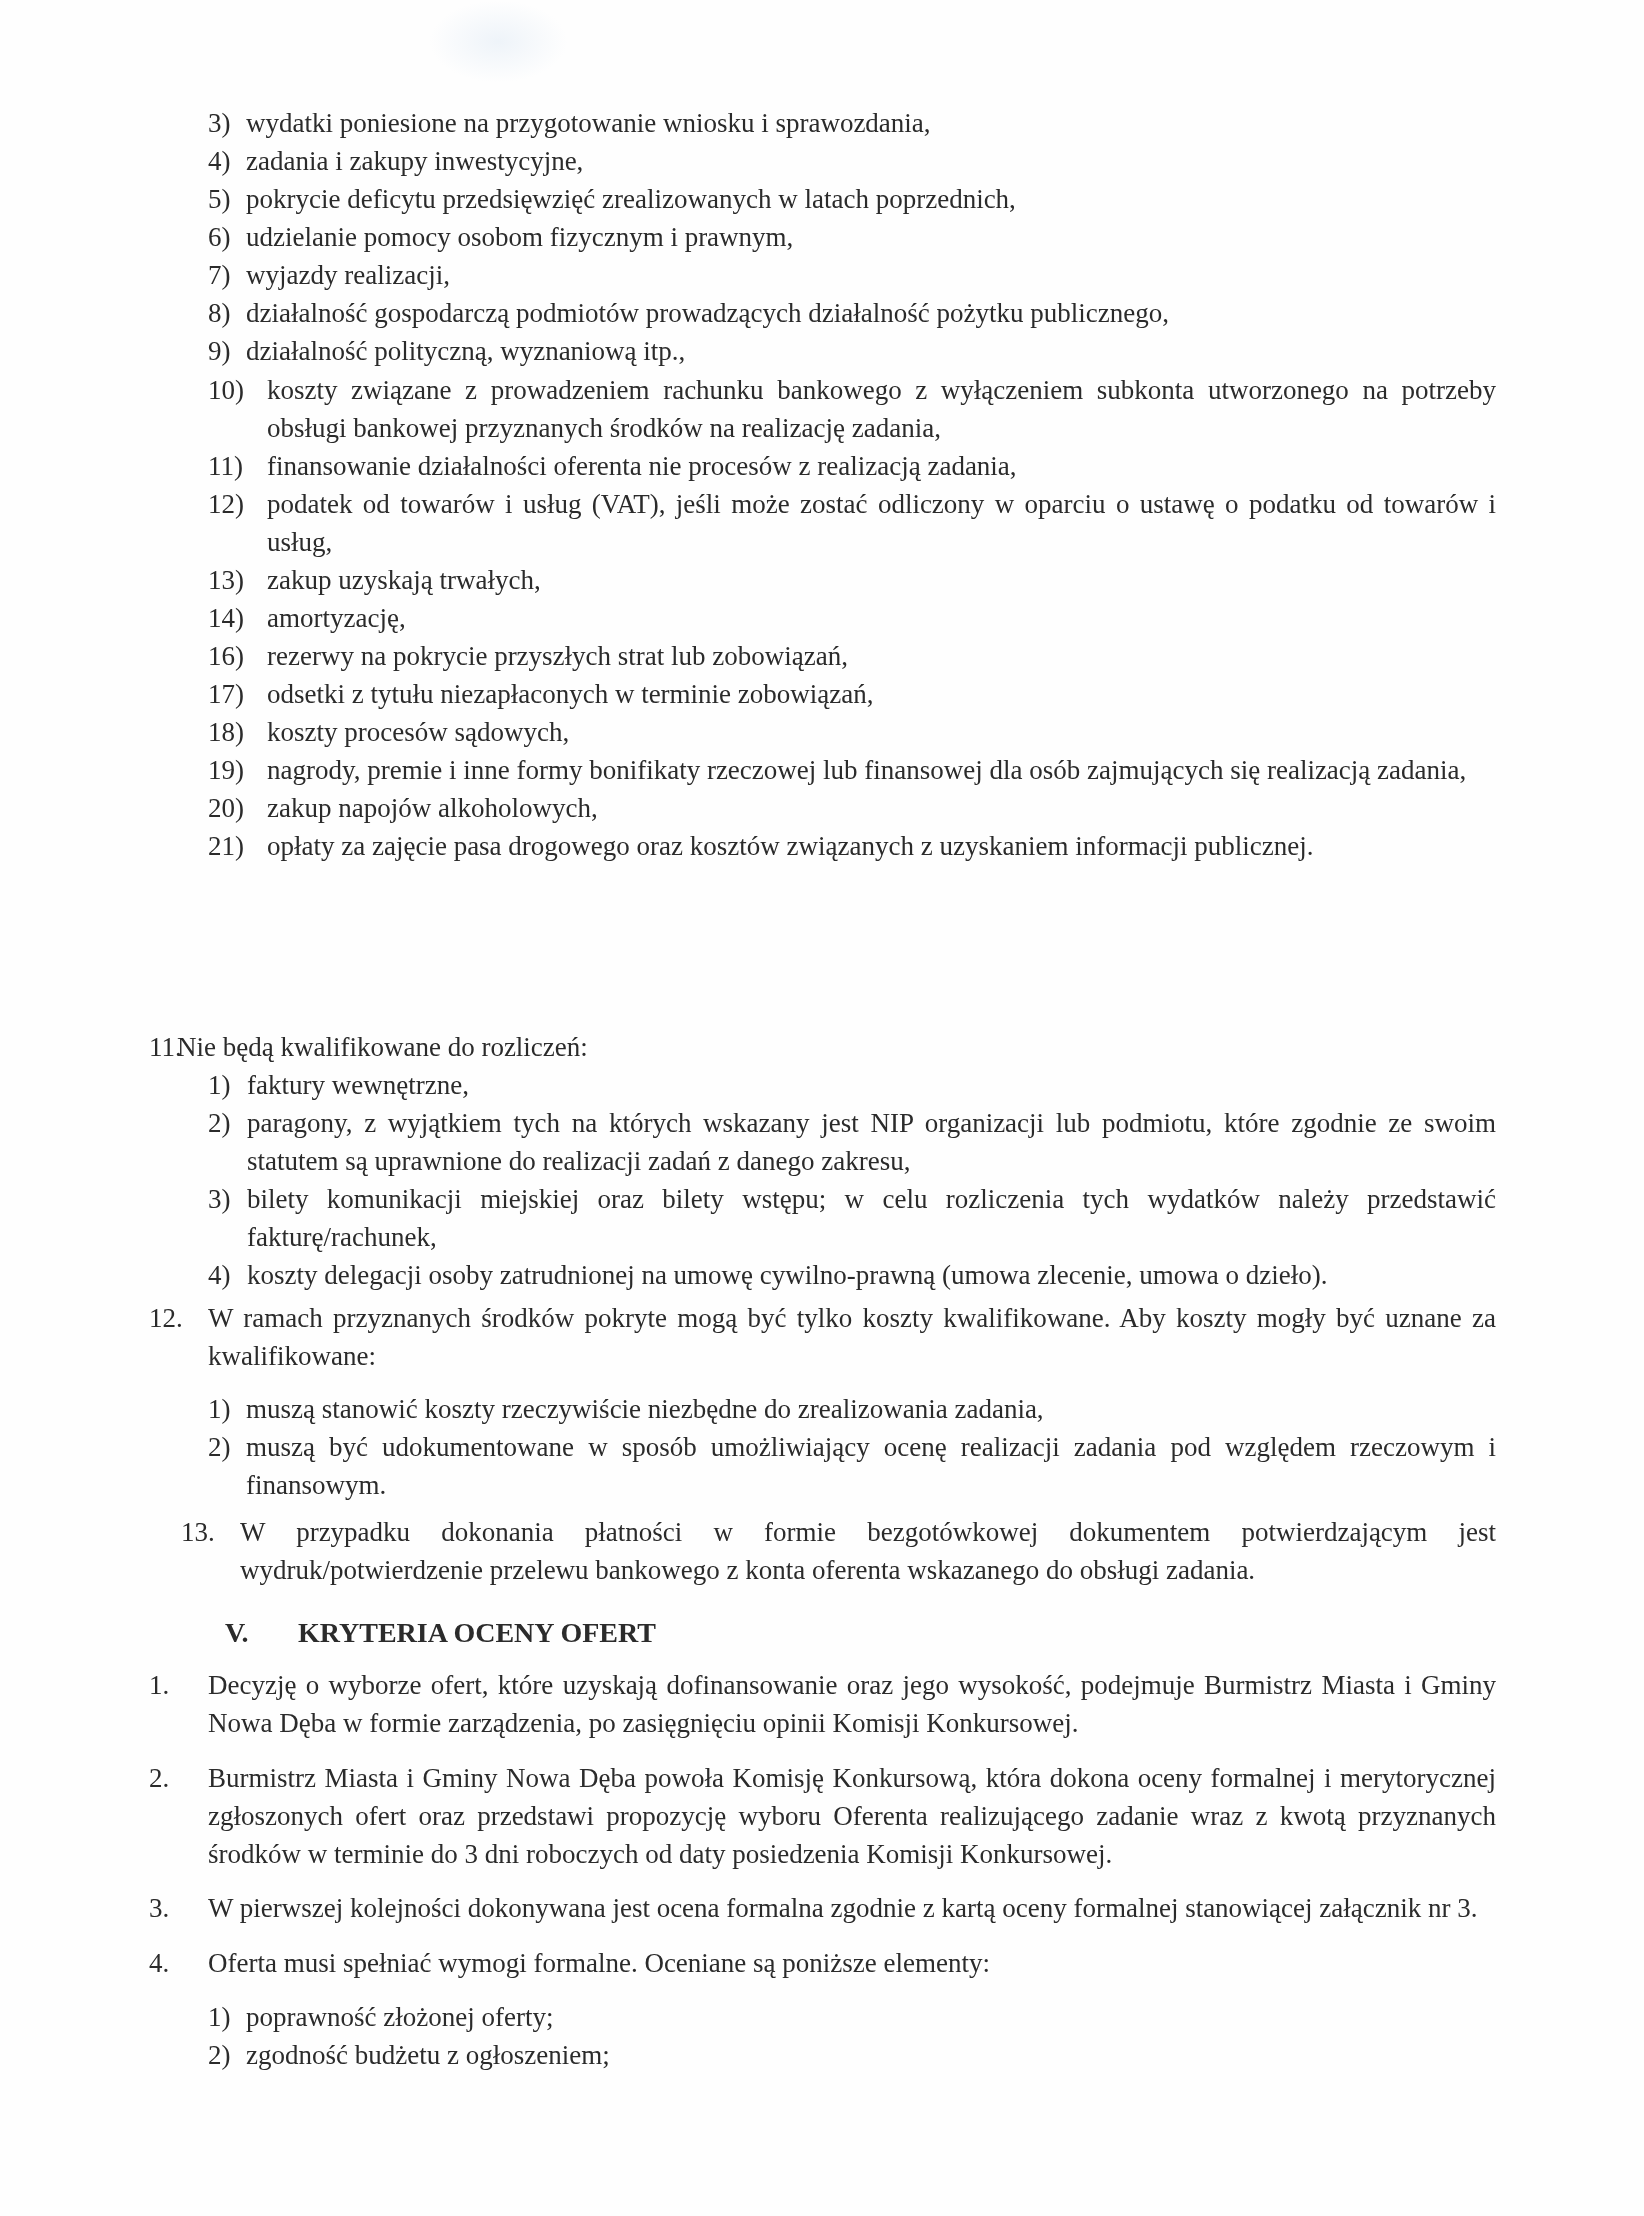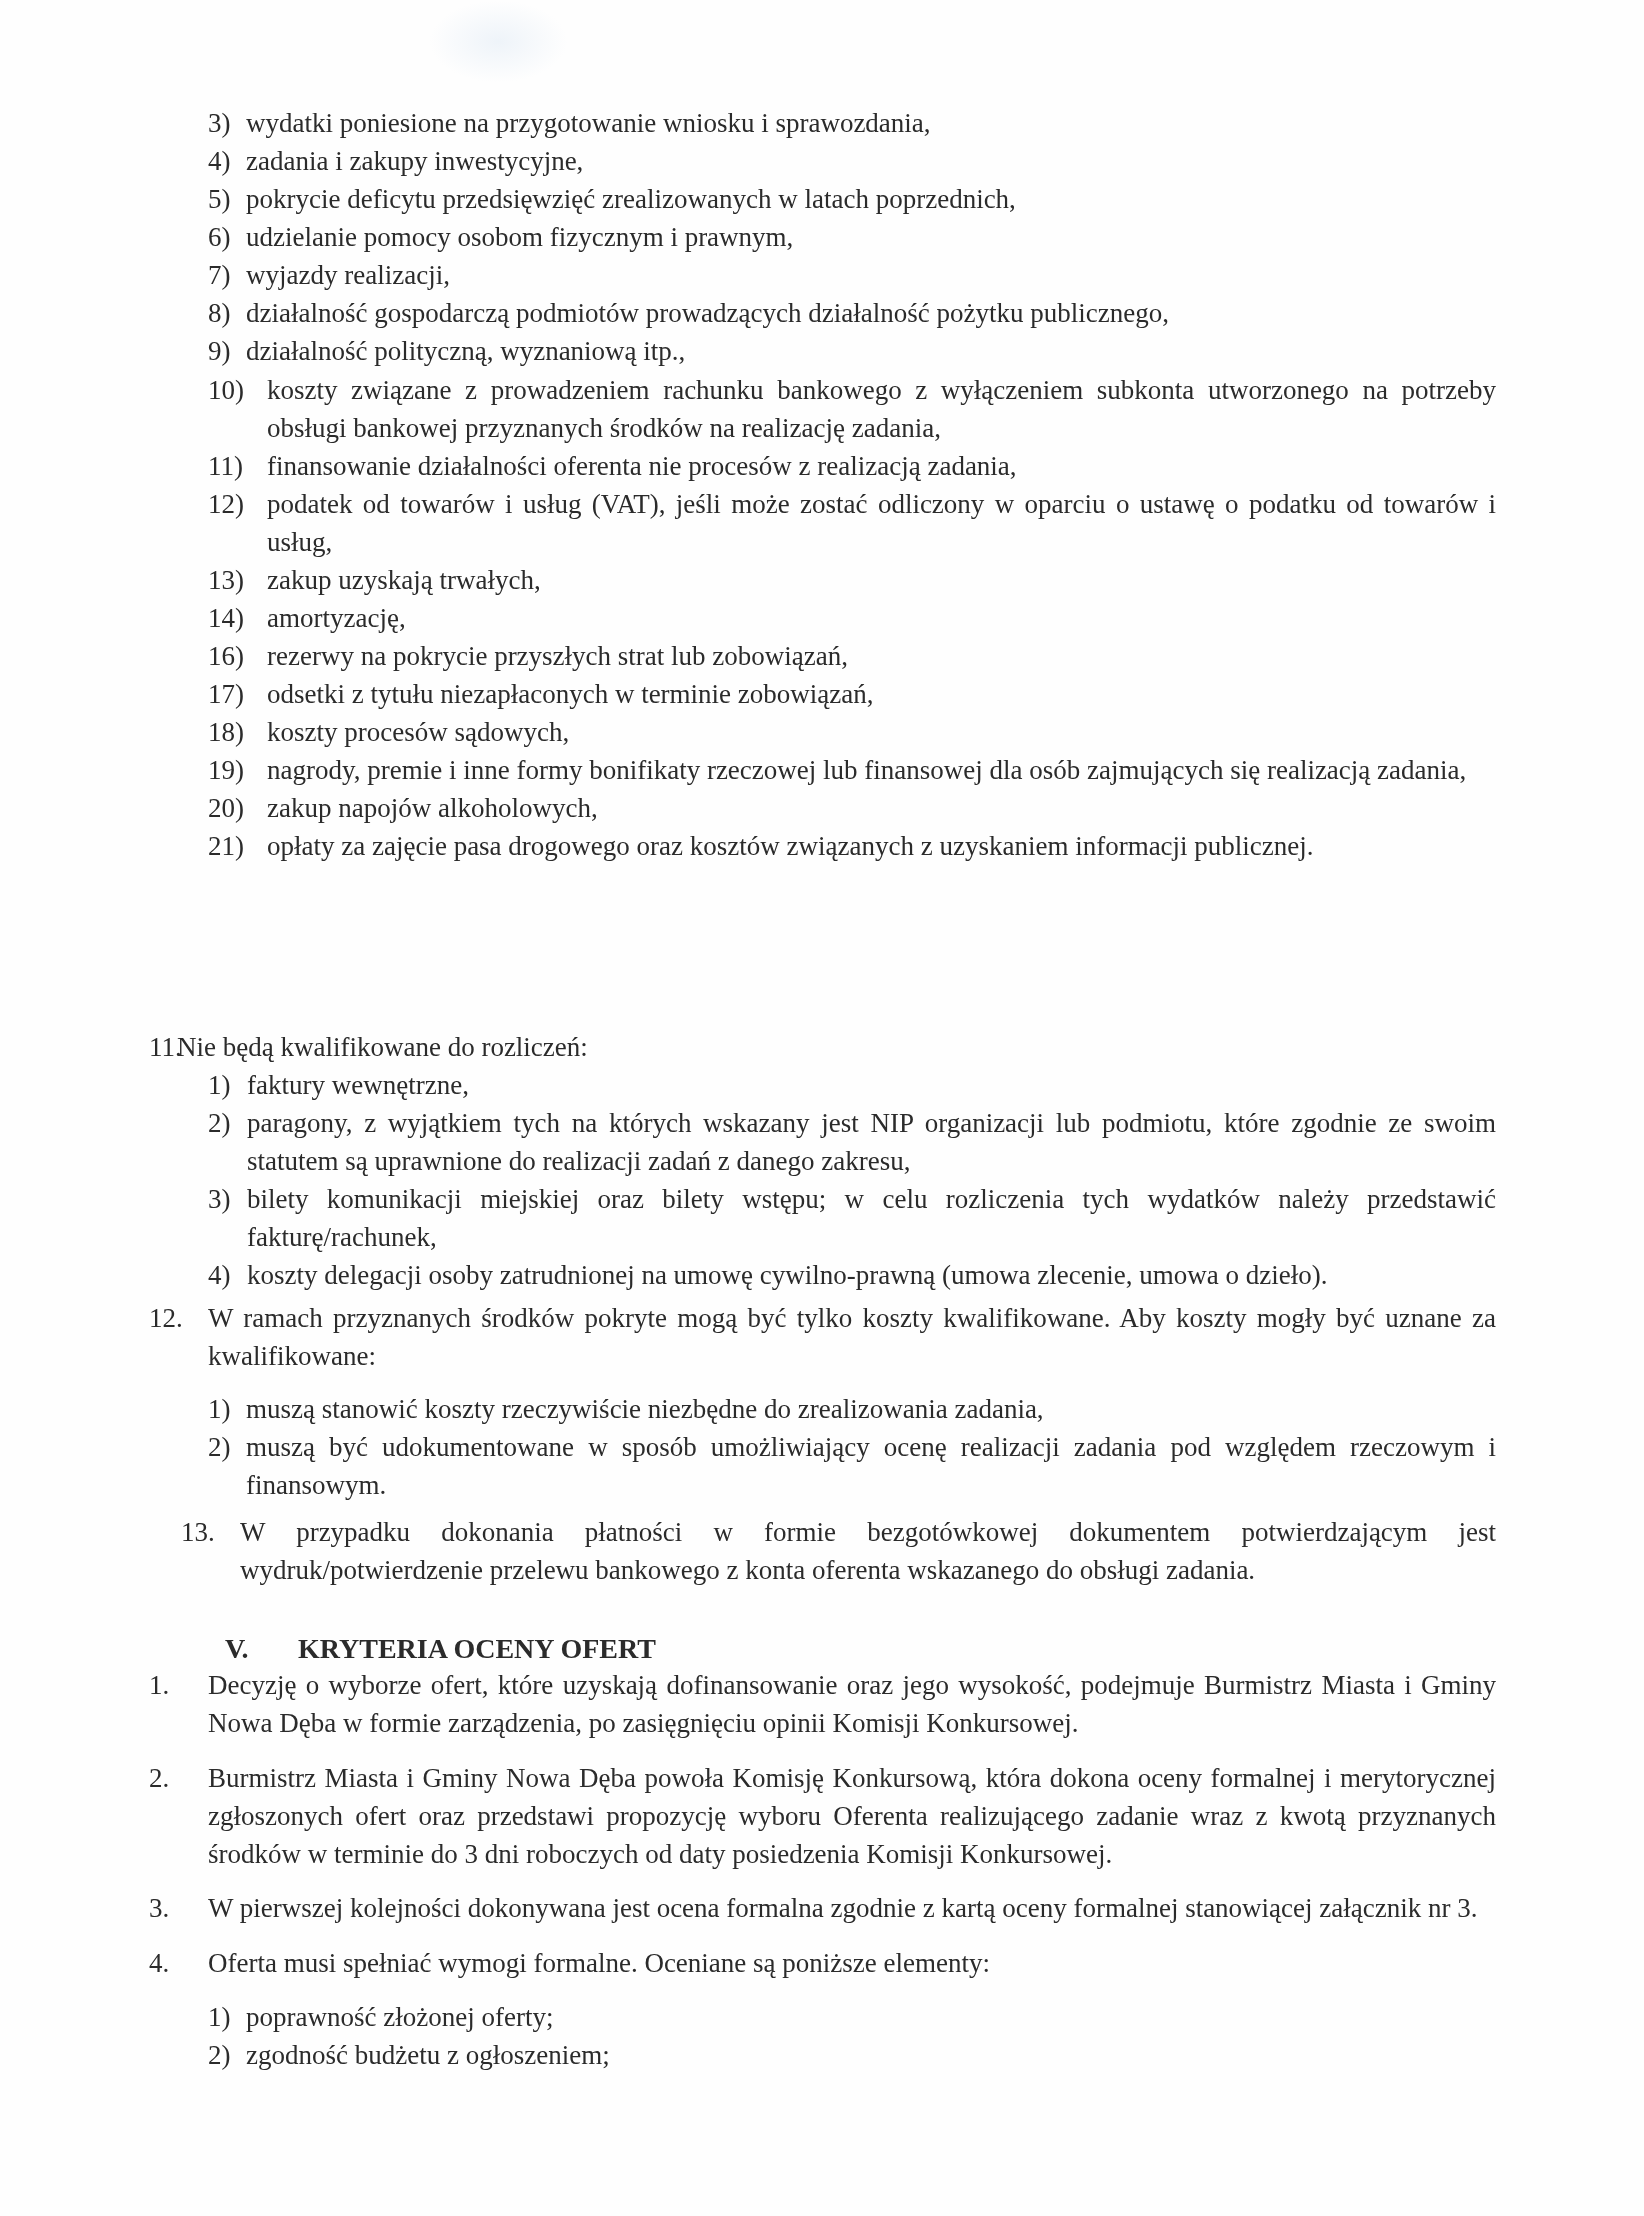--- a/index.html
+++ b/index.html
@@ -35,21 +35,21 @@
   #sec12 { left:149px; top:1299px; width:1347px; }
   #sec12 .head { padding-left:59px; }
   #sec12 .sub { padding-left:97px; }
   #sec12 .sub .mk { left:59px; }
 
   
   #sec13 { left:149px; top:1513px; width:1347px; }
   #sec13 .head { padding-left:59px;margin-left:32px; }
 
   
-  #secV-title { left:225px; top:1614px; font-weight:bold; font-size:28px;margin-top:16px; }
+  #secV-title { left:225px; top:1614px; font-weight:bold; font-size:28px; }
   #secV-title .num { display:inline-block; width:73px; }
 
   
   #secV { left:149px; top:1666px; width:1347px; }
   #secV .item { padding-left:59px; margin-bottom:16.6px; }
   #secV .sub { padding-left:97px; }
   #secV .sub .mk { left:59px; }
   .gap { height:15.2px; }
 </style>
 </head>

